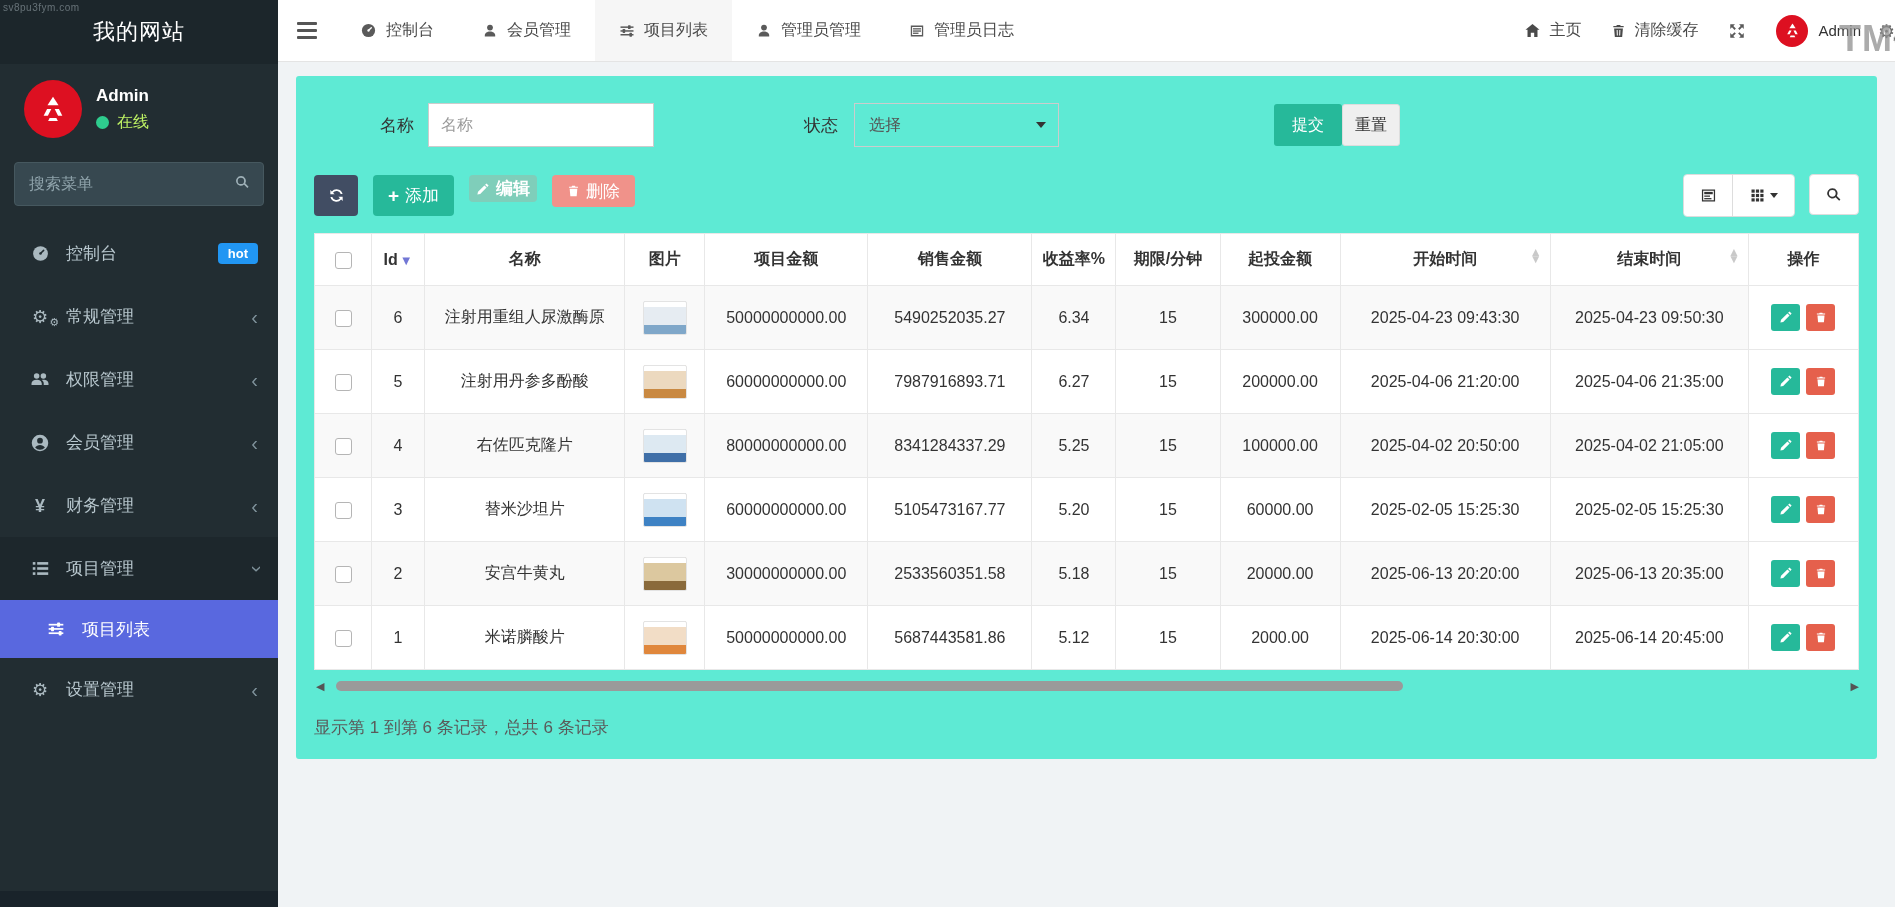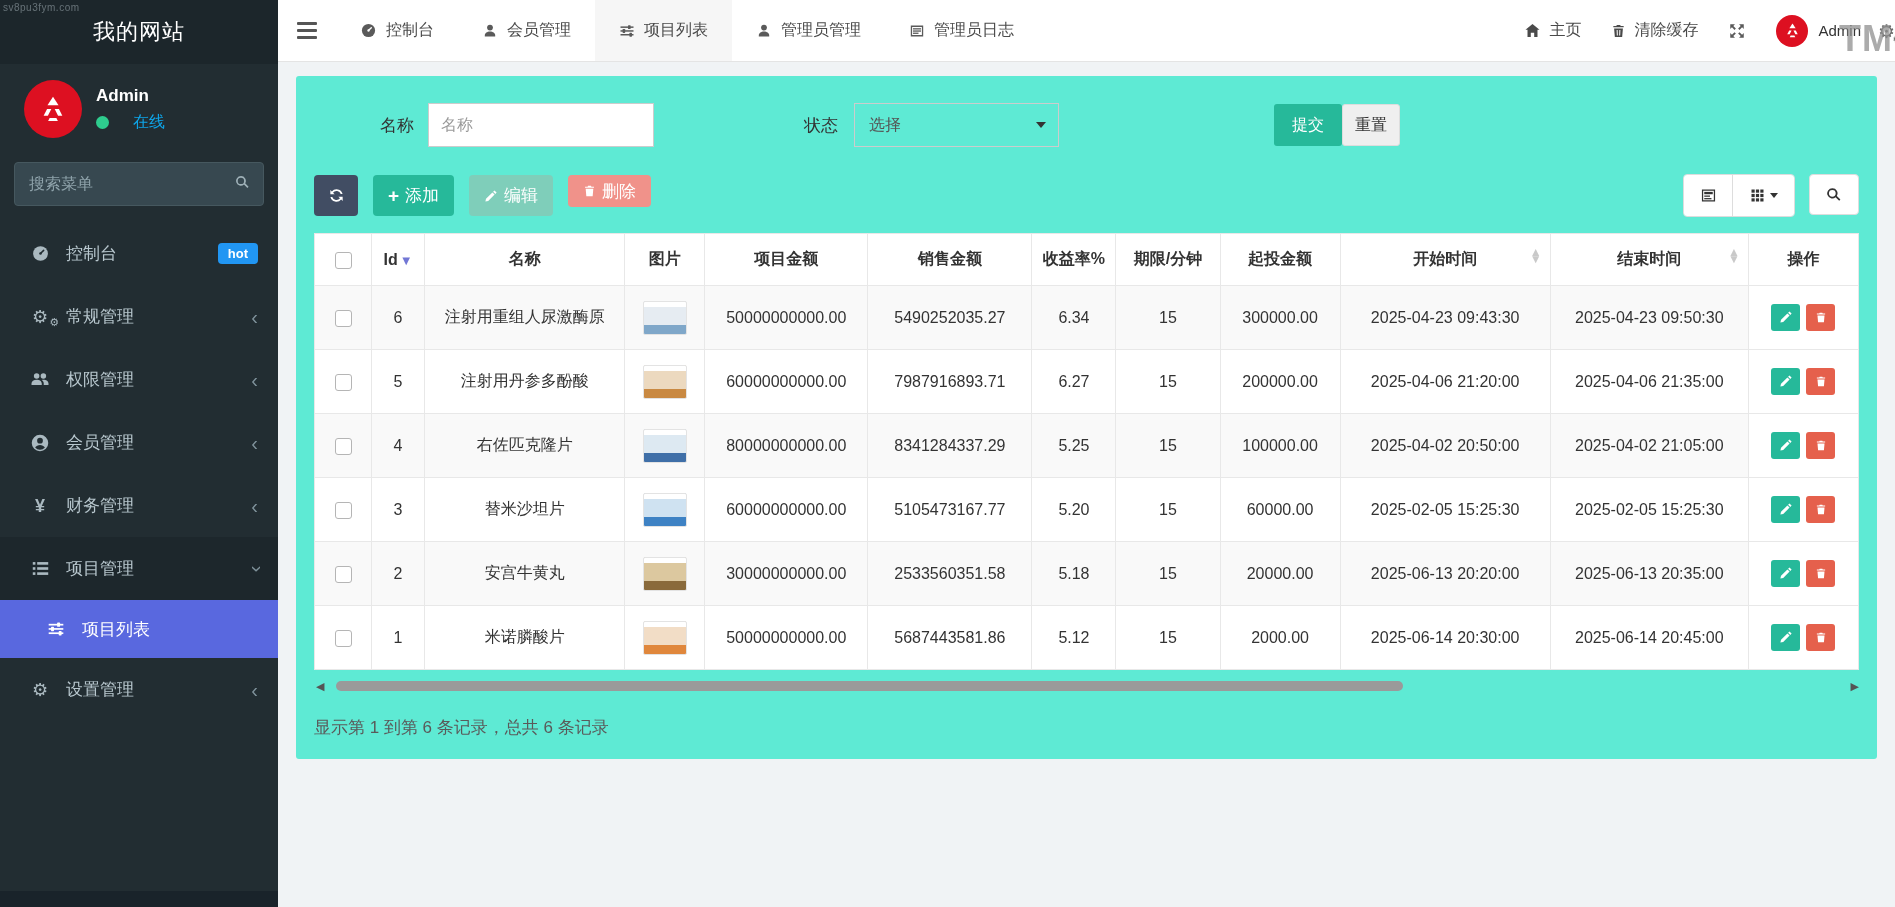--- a/index.html
+++ b/index.html
@@ -11,21 +11,21 @@
   .sidebar { position:relative; width:278px; min-width:278px; height:100%;
     background:#222d32; color:#b8c7ce; display:flex; flex-direction:column; }
   .wm-tl { position:absolute; top:2px; left:3px; font-size:10px; color:rgba(190,205,210,.45);
     letter-spacing:.5px; z-index:5; }
   .sb-header { height:64px; background:#1c262b; display:flex; align-items:center; justify-content:center; }
   .sb-title { color:#fff; font-size:22px; letter-spacing:1px; }
   .user-panel { display:flex; align-items:center; gap:14px; padding:16px 24px 14px 24px; }
   .avatar-big { width:58px; height:58px; border-radius:50%; background:#dd1021; display:flex;
     align-items:center; justify-content:center; flex:none; }
   .user-name { color:#fff; font-weight:bold; font-size:17px; margin-bottom:6px; }
-  .user-status { display:flex; align-items:center; gap:24px; font-size:16px; color:#0ea5e9; }
+  .user-status { display:flex; align-items:center; gap:8px; font-size:16px; color:#bef264; }
   .dot { width:13px; height:13px; border-radius:50%; background:#2ecc8e; }
   .search-box { margin:10px 14px 16px 14px; position:relative; }
   .search-box input { width:100%; height:44px; background:#374850; border:1px solid #46585f;
     border-radius:4px; color:#cfd8dc; font-size:16px; padding:0 40px 0 14px; outline:none; }
   .search-box input::placeholder { color:#8fa3ab; }
   .search-box .sicon { position:absolute; right:13px; top:12px; color:#9fb1b8; }
   .menu { flex:1; overflow:hidden; }
   .m-item { display:flex; align-items:center; height:63px; padding:0 20px 0 28px;
     font-size:17px; color:#b8c7ce; cursor:pointer; position:relative; }
   .m-item .mi { width:24px; margin-right:14px; display:flex; justify-content:center; color:#aab9c0; }
@@ -82,21 +82,21 @@
   .f-btns { margin-left:215px; display:flex; gap:0; }
   .btn { border:none; border-radius:3px; font-size:16px; cursor:pointer;
     font-family:inherit; display:flex; align-items:center; justify-content:center; }
   .btn-submit { background:#26b99a; color:#fff; width:68px; height:42px; }
   .btn-reset { background:#efefef; color:#333; border:1px solid #ddd; width:58px; height:42px; }
 
   .toolbar { display:flex; align-items:center; margin-bottom:16px; }
   .tb-left { display:flex; gap:15px; }
   .btn-refresh { background:#414d63; color:#fff; width:44px; height:41px; border-radius:4px; }
   .btn-add { background:#26b99a; color:#fff; height:41px; padding:0 15px; gap:6px; border-radius:4px; font-size:17px; }
-  .btn-edit { background:#7fceba; color:#fff; height:41px; padding:0 15px; gap:6px; border-radius:4px; font-size:17px; cursor:default; }
+  .btn-edit { background:#7fceba; color:#fff; height:27px; padding:0 7px; gap:6px; border-radius:4px; font-size:17px; cursor:default;font-weight:bold; }
   .btn-del { background:#f0928a; color:#fff; height:32px; padding:0 15px; gap:6px; border-radius:4px; font-size:17px; cursor:default; }
   .tb-right { margin-left:auto; display:flex; gap:14px; }
   .vgroup { display:flex; border:1px solid #ddd; border-radius:4px; overflow:hidden; }
   .vbtn { width:48px; height:41px; background:#fff; border:none; display:flex; align-items:center;
     justify-content:center; gap:5px; color:#333; cursor:pointer; }
   .vbtn + .vbtn { border-left:1px solid #ddd; }
   .vbtn .caret { width:0; height:0; border-left:4px solid transparent; border-right:4px solid transparent;
     border-top:5px solid #333; }
   .vbtn.wide { width:62px; }
   .btn-search { width:50px; height:41px; background:#fff; border:1px solid #ddd; border-radius:4px;

